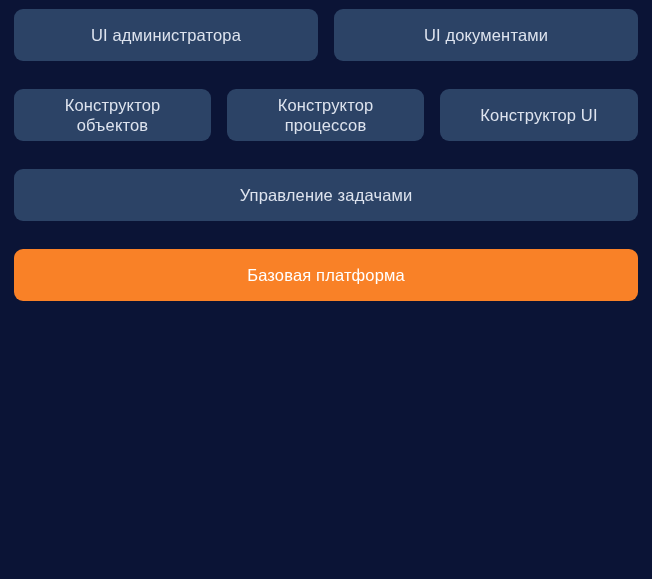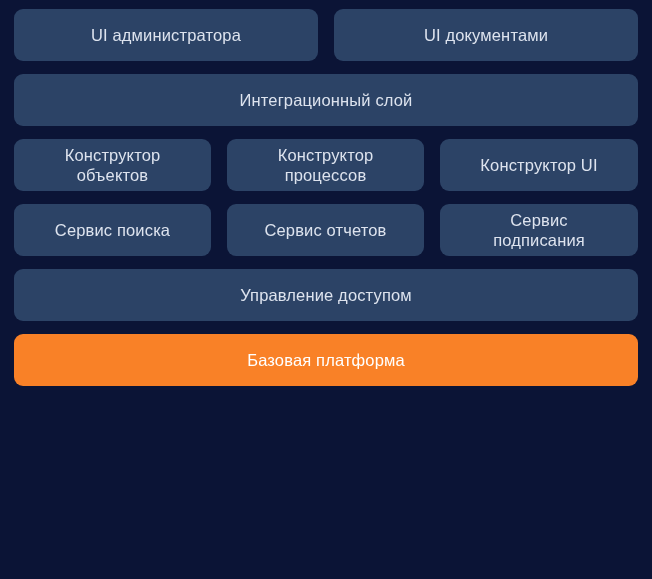--- a/index.html
+++ b/index.html
@@ -15,21 +15,21 @@
     background: #0b1436;
     font-family: "Liberation Sans", sans-serif;
   }
 
   #diagram {
     width: 652px;
     height: 579px;
     padding: 9px 14px 8px 14px;
     display: flex;
     flex-direction: column;
-    gap: 13px;
+    gap: 28px;
   }
 
   .row {
     display: flex;
     gap: 16px;
     flex: 0 0 auto;
   }
 
   .box {
     background: #2c4366;
@@ -68,43 +68,34 @@
 </head>
 <body>
 
 <div id="diagram">
 
   <div class="row row-ui">
     <div class="box">UI администратора</div>
     <div class="box">UI документами</div>
   </div>
 
-  <div class="row">
-    <div class="box full">Интеграционный слой</div>
-  </div>
 
   <div class="row row-triple">
     <div class="box box-a">Конструктор
 объектов</div>
     <div class="box box-b">Конструктор
 процессов</div>
     <div class="box box-c">Конструктор UI</div>
   </div>
 
-
-  <div class="row row-triple">
-    <div class="box box-a">Сервис поиска</div>
-    <div class="box box-b">Сервис отчетов</div>
-    <div class="box box-c">Сервис
-подписания</div>
+  <div class="row">
+    <div class="box full">Управление задачами</div>
   </div>
 
 
 
-  <div class="row">
-    <div class="box full">Управление доступом</div>
-  </div>
+
 
   <div class="row">
     <div class="box full base">Базовая платформа</div>
   </div>
 
 </div>
 
 </body></html>

